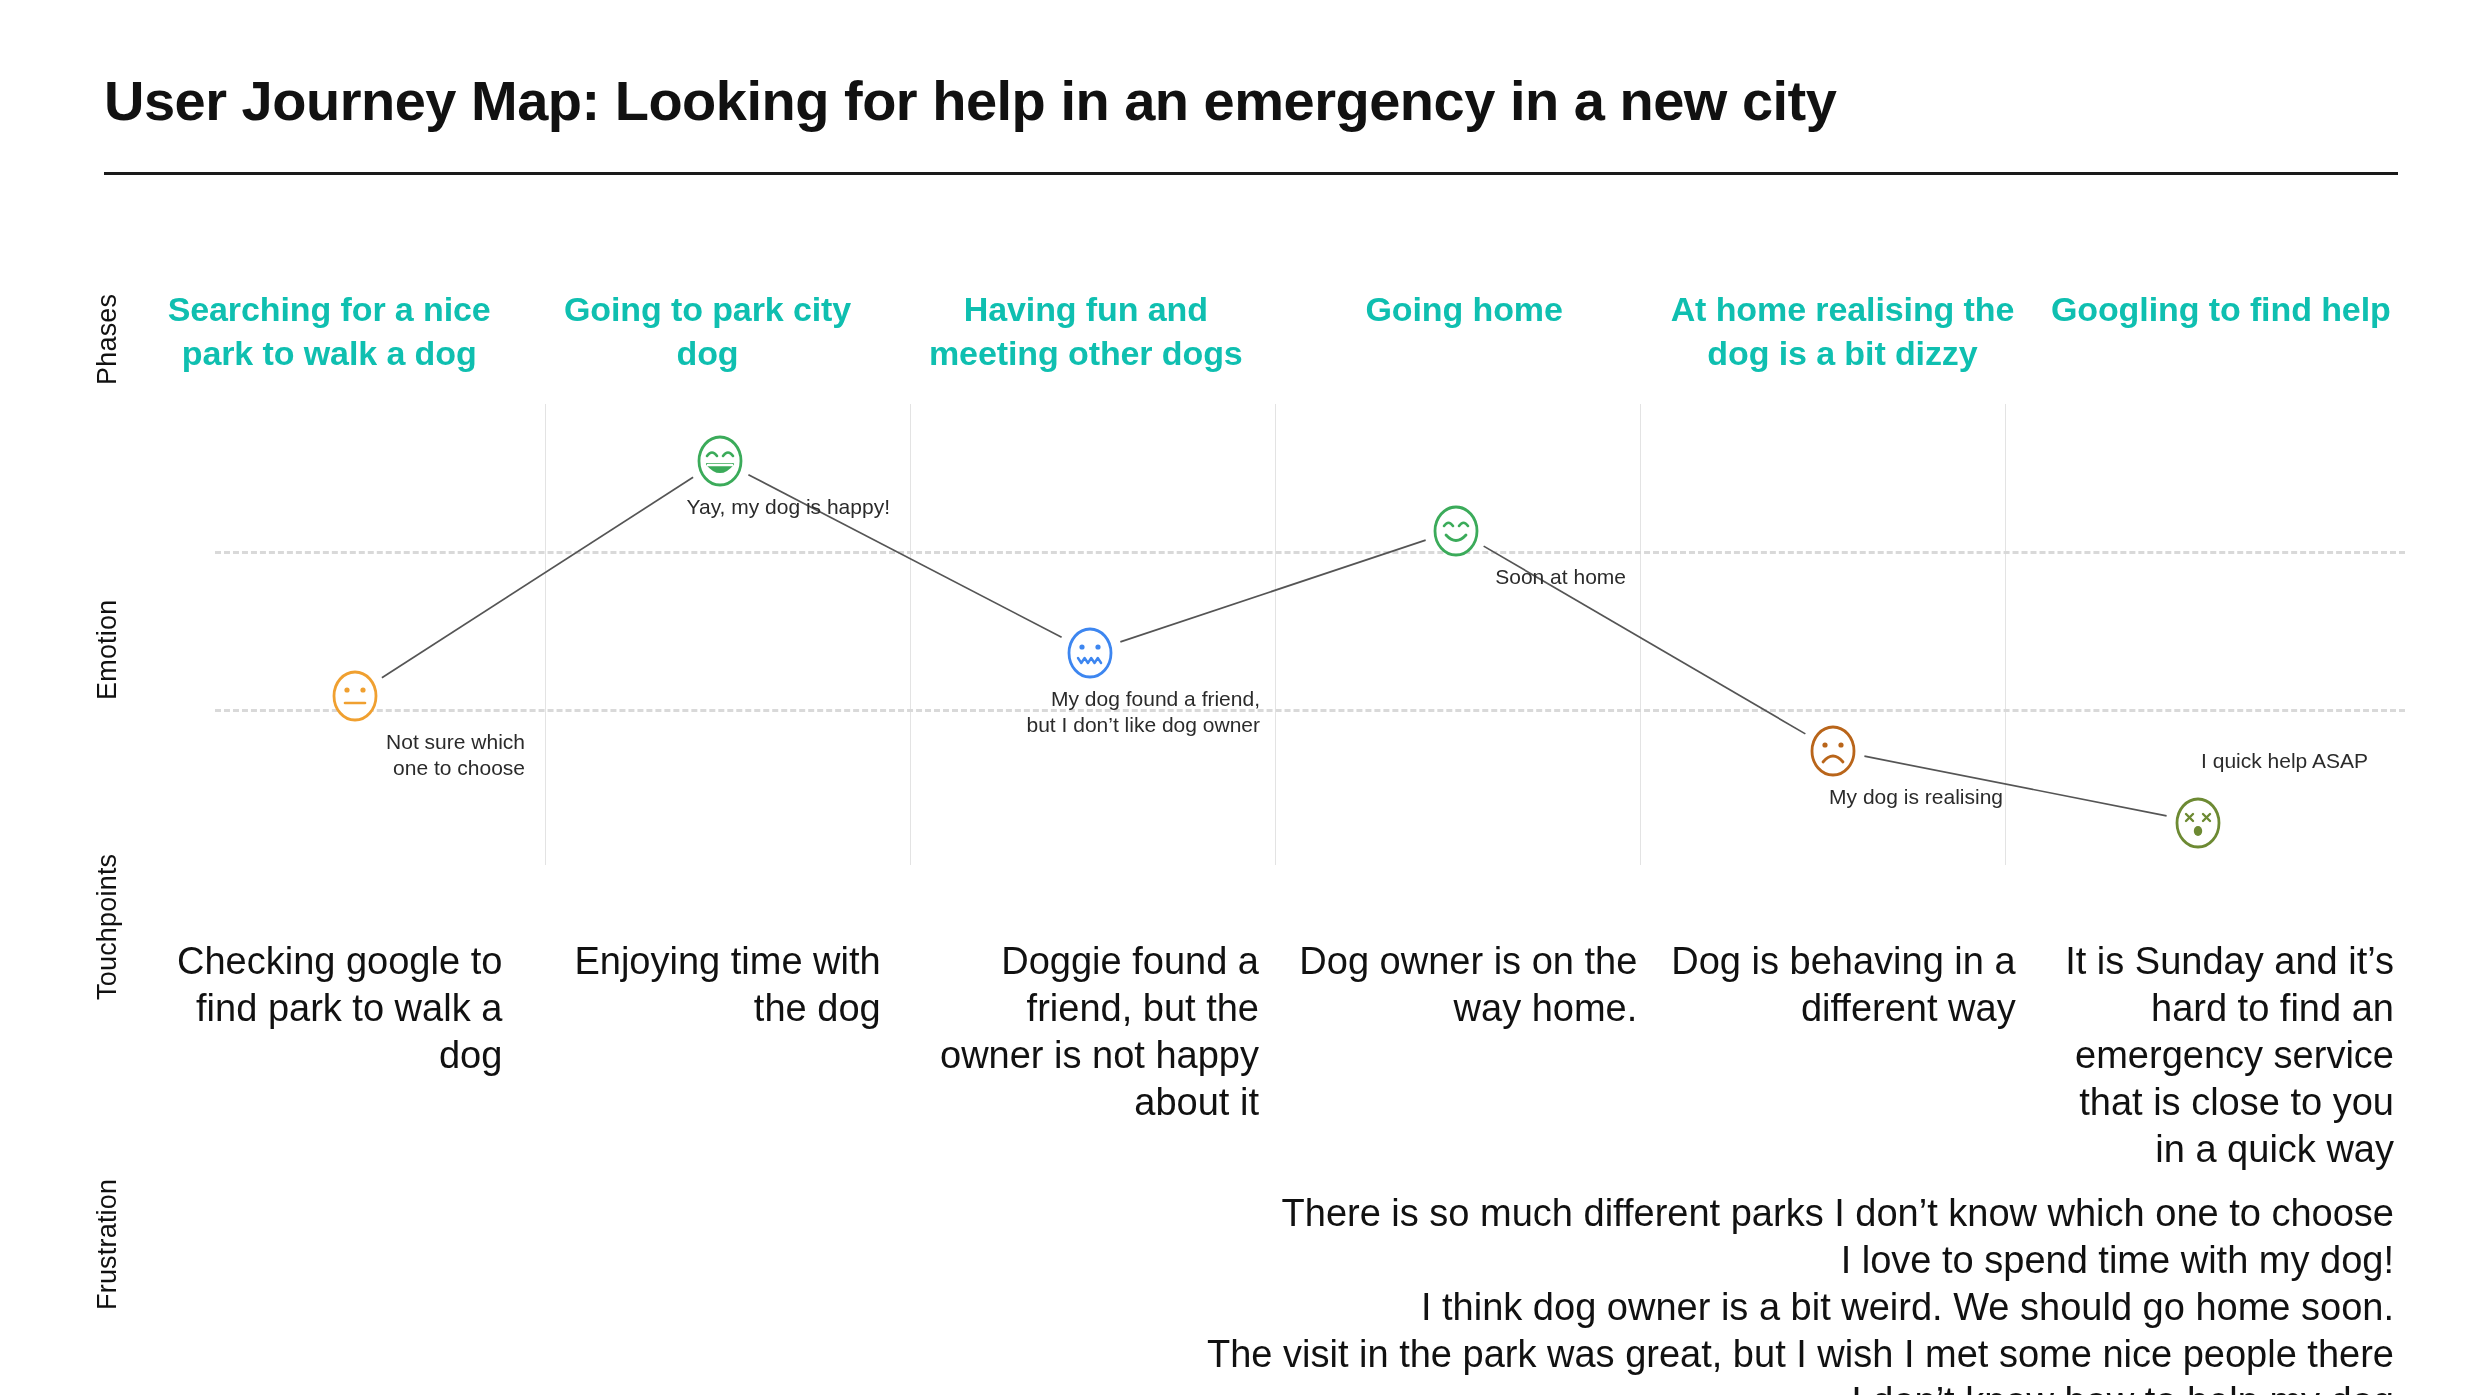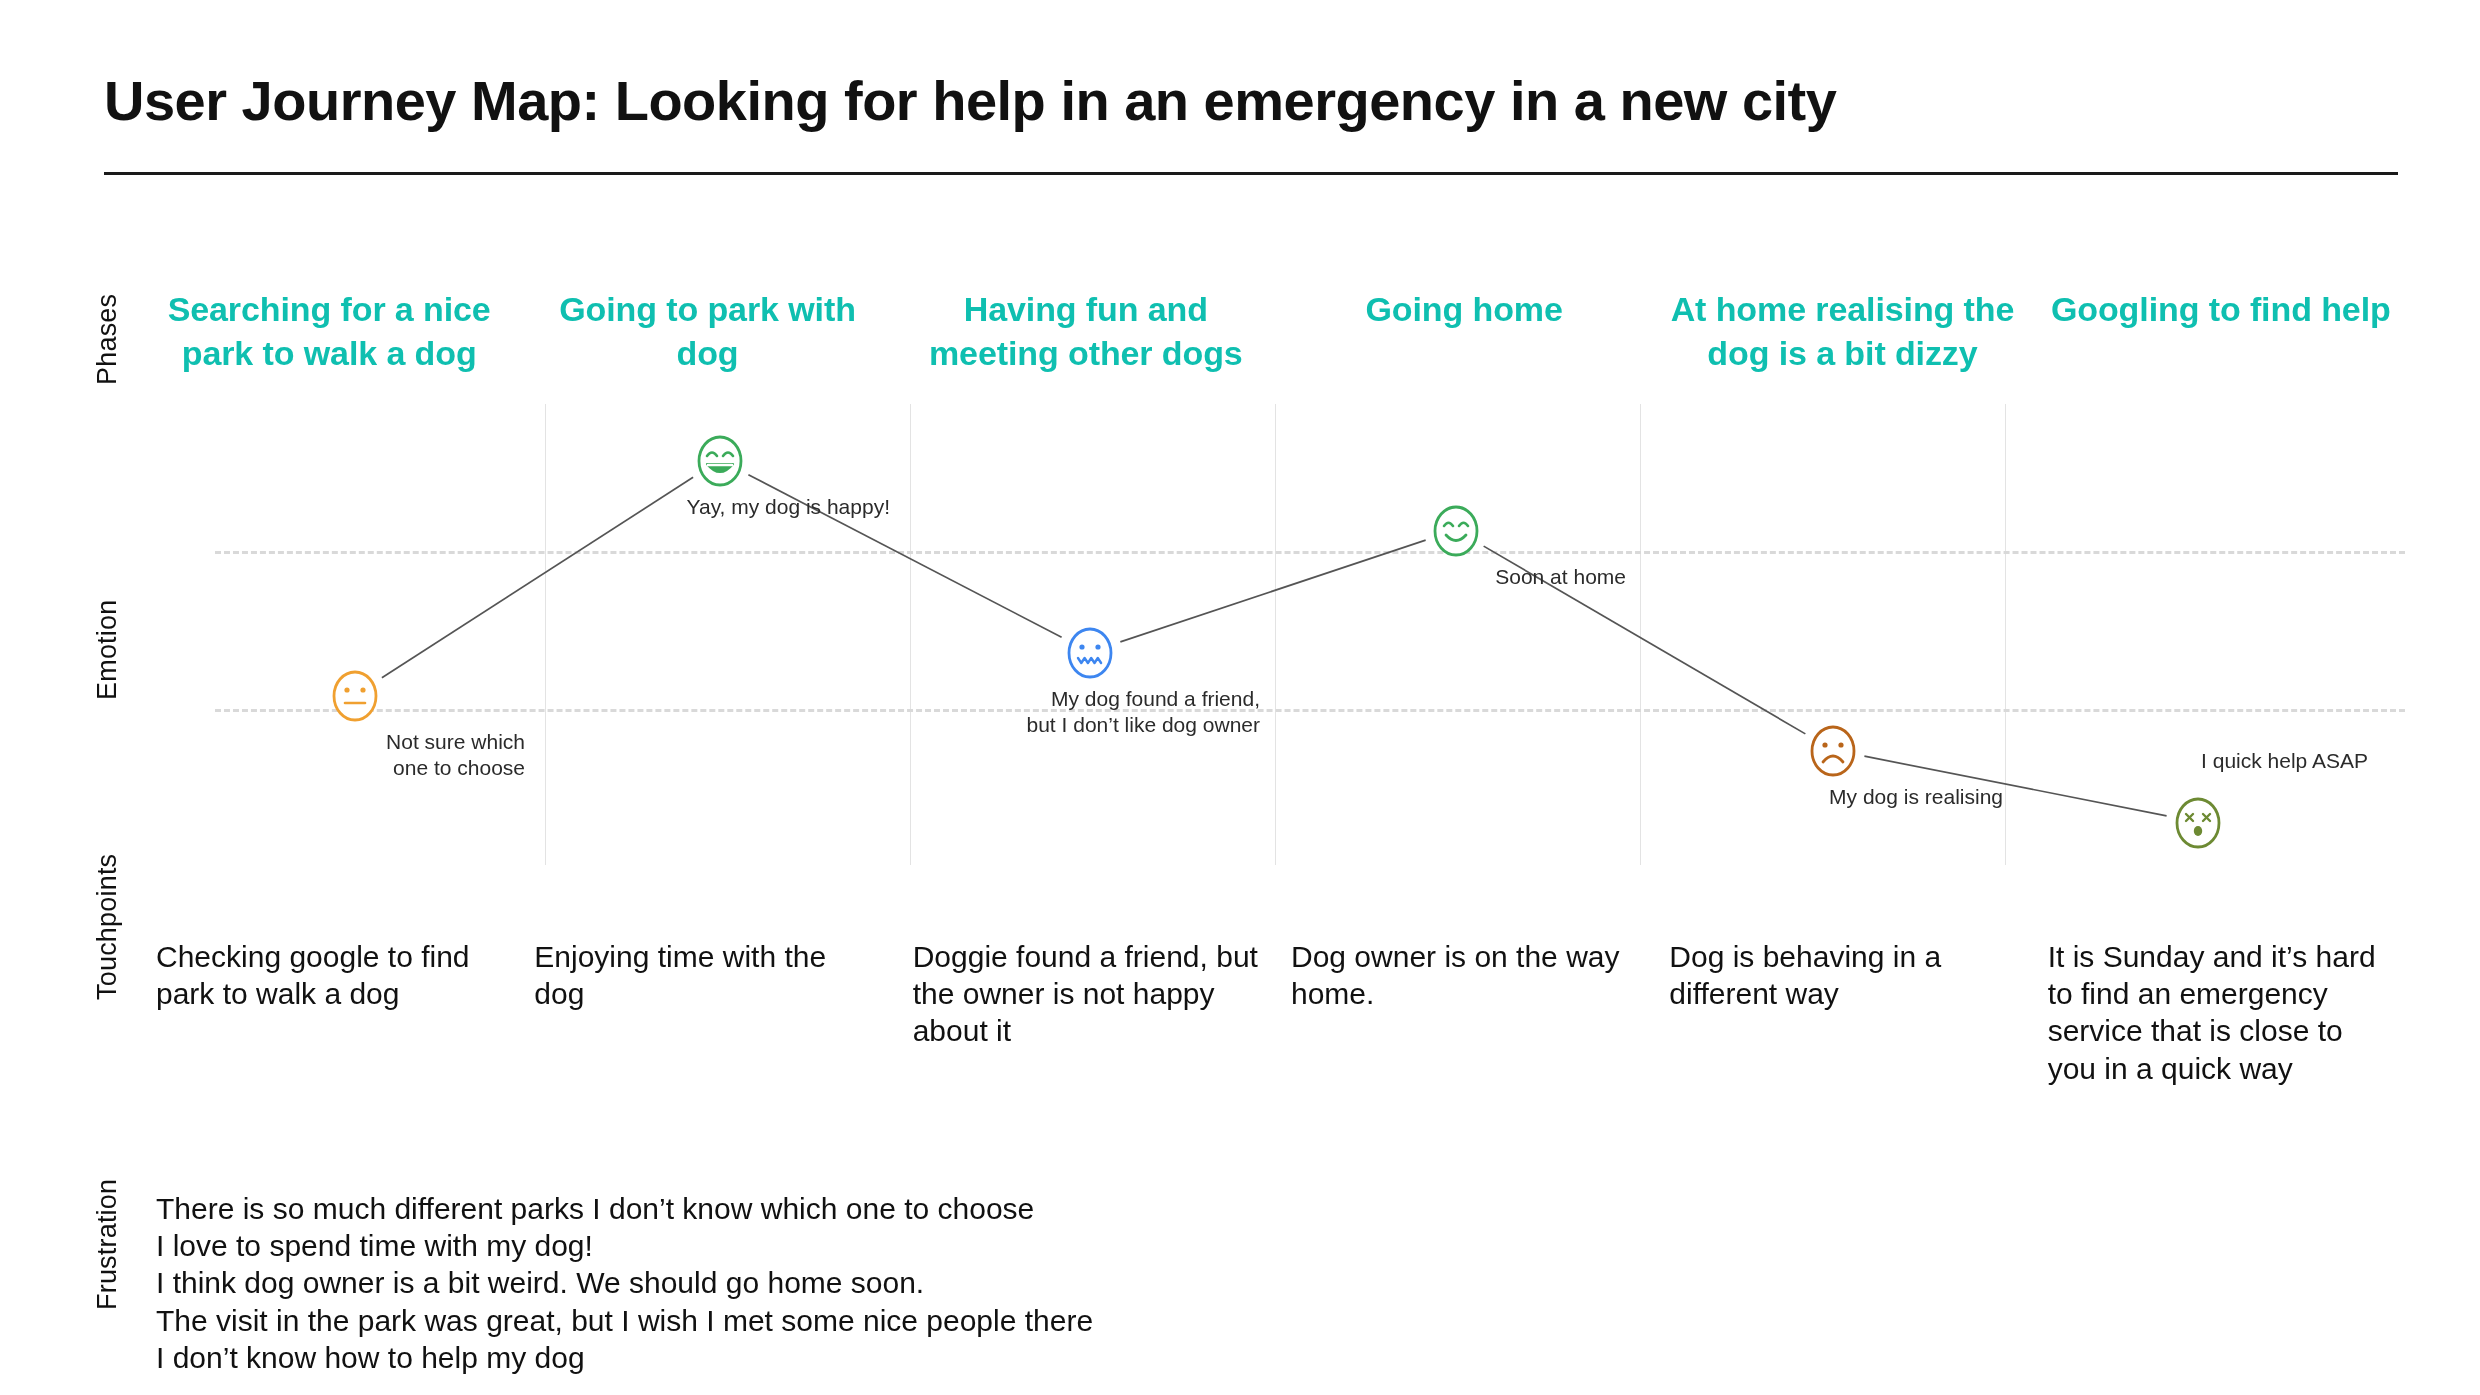--- a/index.html
+++ b/index.html
@@ -117,24 +117,24 @@
     position: absolute;
     left: 140px;
     width: 2270px;
     display: flex;
   }
   #touchpoints-row { top: 938px; }
   #frustration-row { top: 1190px; flex-direction: column; }
 
   .content-cell {
     flex: 1 1 0;
-    text-align: left;
+    text-align: right;
     padding: 0 16px;
     box-sizing: border-box;
-    font-size: 30px;
+    font-size: 38px;
     line-height: 1.24;
     color: #111111;
   }
 </style>
 </head>
 <body>
 
 <div id="page-title">User Journey Map: Looking for help in an emergency in a new city</div>
 <div id="title-rule"></div>
 
@@ -150,21 +150,21 @@
 <div class="vline" style="left:2005px"></div>
 <div class="hline-dashed" id="hline-top"></div>
 <div class="hline-dashed" id="hline-bottom"></div>
 
 <div id="phases-row">
   <div class="phase-cell">
     <div class="phase-label">Searching for a nice
 park to walk a dog</div>
   </div>
   <div class="phase-cell">
-    <div class="phase-label">Going to park with dog</div>
+    <div class="phase-label">Going to park city dog</div>
   </div>
   <div class="phase-cell">
     <div class="phase-label">Having fun and
 meeting other dogs</div>
   </div>
   <div class="phase-cell">
     <div class="phase-label">Going home</div>
   </div>
   <div class="phase-cell">
     <div class="phase-label">At home realising

